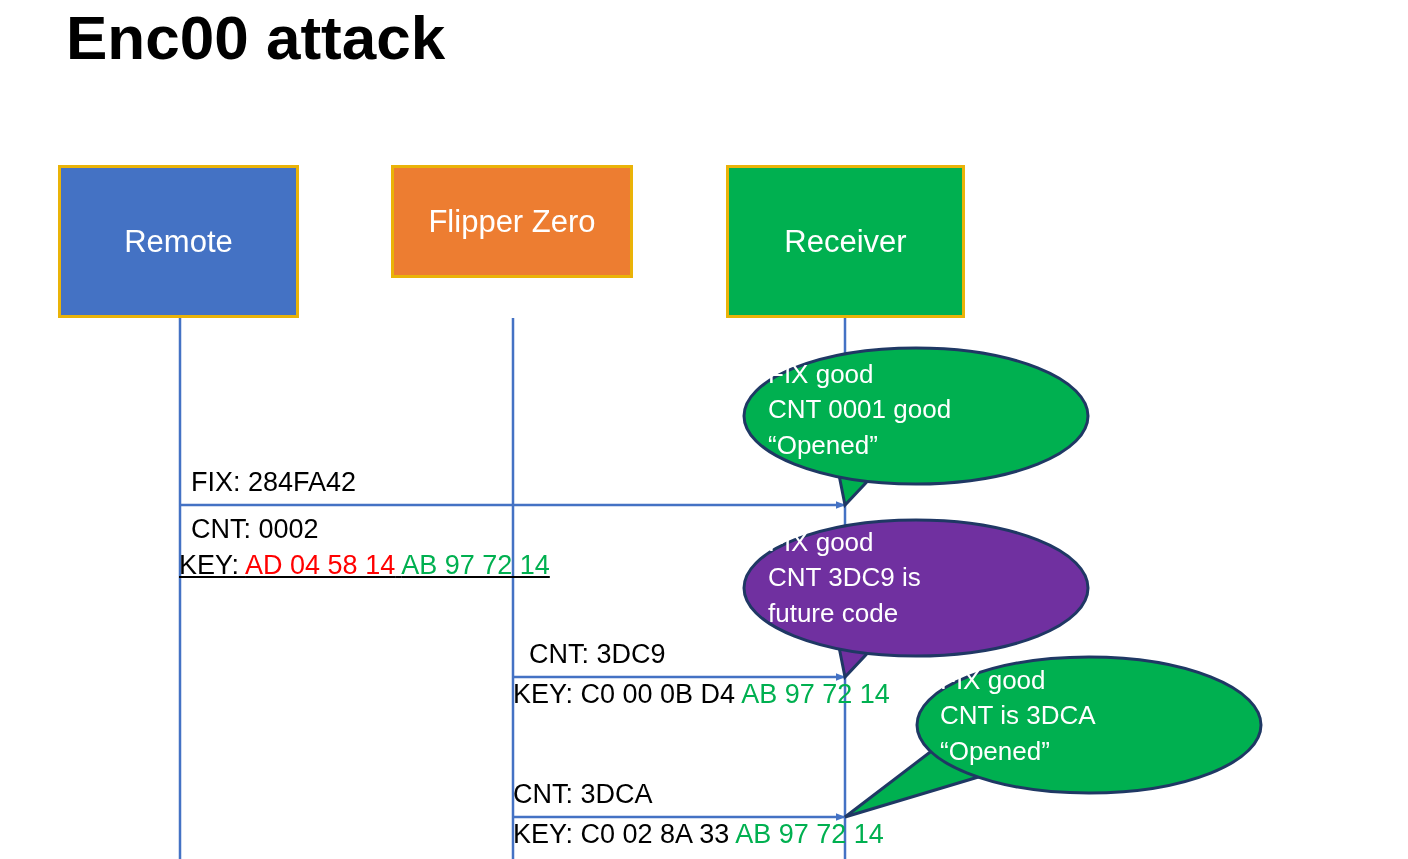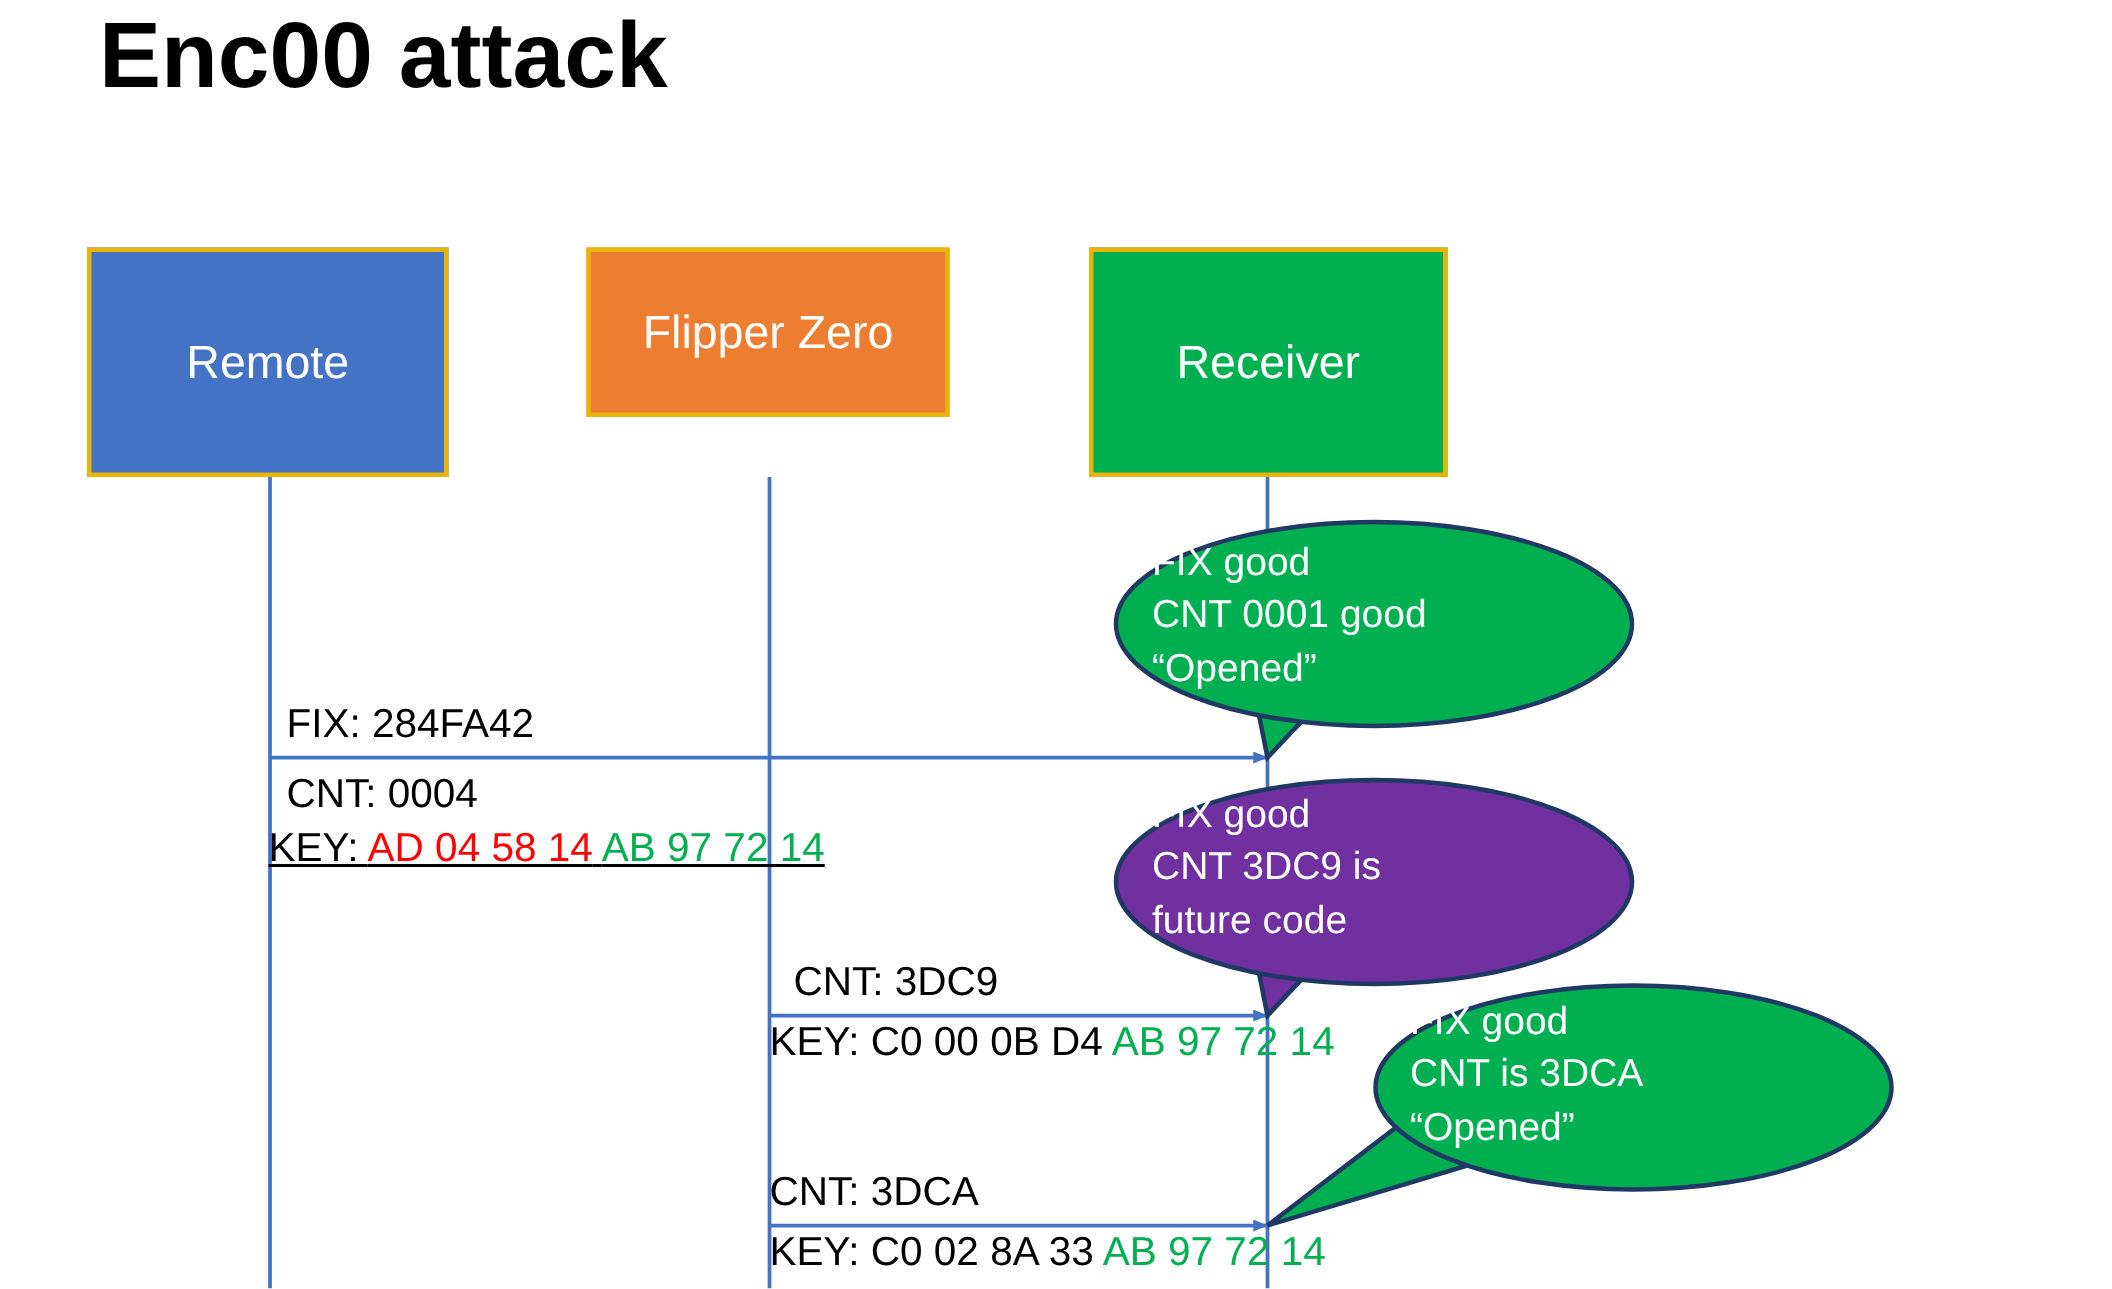--- a/index.html
+++ b/index.html
@@ -135,21 +135,21 @@
     </g>
 
     <g>
       <path d="M 845,817 L 946,740 L 985,775 Z" fill="#00B050" stroke="#1F3864" stroke-width="3"></path>
       <ellipse cx="1089" cy="725" rx="172" ry="68" fill="#00B050" stroke="#1F3864" stroke-width="3"></ellipse>
     </g>
   </svg>
 
   <div class="msg" id="msg-fix">FIX: 284FA42</div>
 
-  <div class="msg" id="msg-cnt1">CNT: 0004</div>
+  <div class="msg" id="msg-cnt1">CNT: 0002</div>
 
   <div class="msg" id="msg-key1">
     <span>KEY: </span><span class="hex-red">AD 04 58 14</span><span> </span><span class="hex-green">AB 97 72 14</span>
   </div>
 
   <div class="msg" id="msg-cnt2">CNT: 3DC9</div>
 
   <div class="msg" id="msg-key2">
     <span>KEY: </span><span>C0 00 0B D4</span><span> </span><span class="hex-green">AB 97 72 14</span>
   </div>

